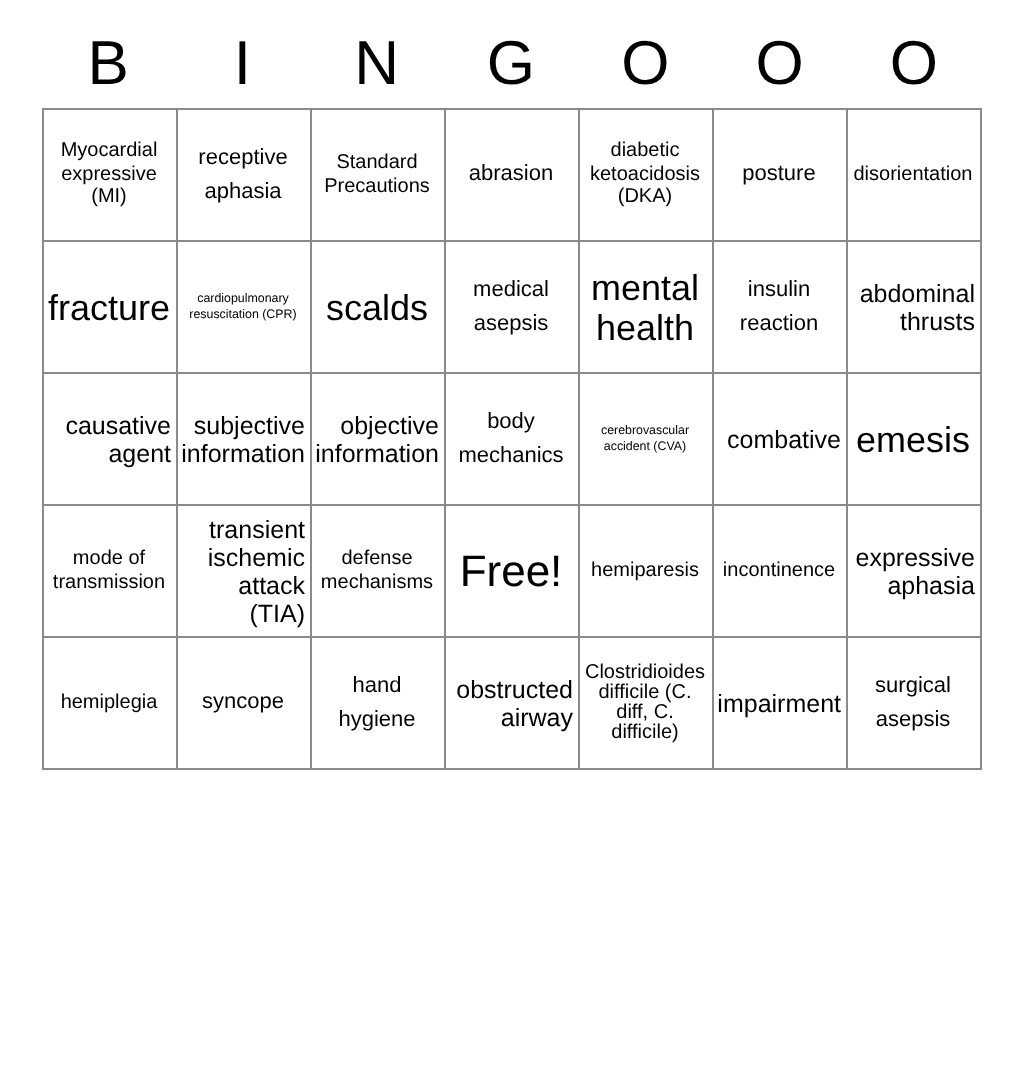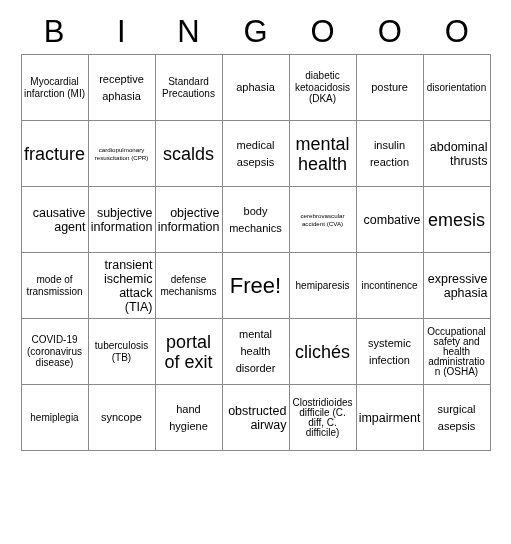--- a/index.html
+++ b/index.html
@@ -84,24 +84,24 @@
       <div class="header-letter">N</div>
       <div class="header-letter">G</div>
       <div class="header-letter">O</div>
       <div class="header-letter">O</div>
       <div class="header-letter">O</div>
     </div>
 
   <table id="bingo-grid">
     <tbody>
         <tr>
-          <td class="bingo-cell fs-s">Myocardial infarction (MI)</td>
+          <td class="bingo-cell fs-s">Myocardial expressive (MI)</td>
           <td class="bingo-cell fs-l">receptive aphasia</td>
           <td class="bingo-cell fs-s">Standard Precautions</td>
-          <td class="bingo-cell fs-l">aphasia</td>
+          <td class="bingo-cell fs-l">abrasion</td>
           <td class="bingo-cell fs-s">diabetic ketoacidosis (DKA)</td>
           <td class="bingo-cell fs-l">posture</td>
           <td class="bingo-cell fs-xs">disorientation</td>
         </tr>
         <tr>
           <td class="bingo-cell fs-xl">fracture</td>
           <td class="bingo-cell fs-xxs">cardiopulmonary resuscitation (CPR)</td>
           <td class="bingo-cell fs-xl">scalds</td>
           <td class="bingo-cell fs-l">medical asepsis</td>
           <td class="bingo-cell fs-xl">mental health</td>
@@ -120,29 +120,20 @@
         <tr>
           <td class="bingo-cell fs-s">mode of transmission</td>
           <td class="bingo-cell fs-m">transient ischemic attack (TIA)</td>
           <td class="bingo-cell fs-s">defense mechanisms</td>
           <td class="bingo-cell fs-xxl">Free!</td>
           <td class="bingo-cell fs-s">hemiparesis</td>
           <td class="bingo-cell fs-s">incontinence</td>
           <td class="bingo-cell fs-m">expressive aphasia</td>
         </tr>
         <tr>
-          <td class="bingo-cell fs-s">COVID-19 (coronavirus disease)</td>
-          <td class="bingo-cell fs-s">tuberculosis (TB)</td>
-          <td class="bingo-cell fs-xl">portal of exit</td>
-          <td class="bingo-cell fs-l">mental health disorder</td>
-          <td class="bingo-cell fs-xl">clichés</td>
-          <td class="bingo-cell fs-l">systemic infection</td>
-          <td class="bingo-cell fs-xs">Occupational safety and health administration (OSHA)</td>
-        </tr>
-        <tr>
           <td class="bingo-cell fs-s">hemiplegia</td>
           <td class="bingo-cell fs-l">syncope</td>
           <td class="bingo-cell fs-l">hand hygiene</td>
           <td class="bingo-cell fs-m">obstructed airway</td>
           <td class="bingo-cell fs-xs">Clostridioides difficile (C. diff, C. difficile)</td>
           <td class="bingo-cell fs-m">impairment</td>
           <td class="bingo-cell fs-l">surgical asepsis</td>
         </tr>
       </tbody>
   </table>

